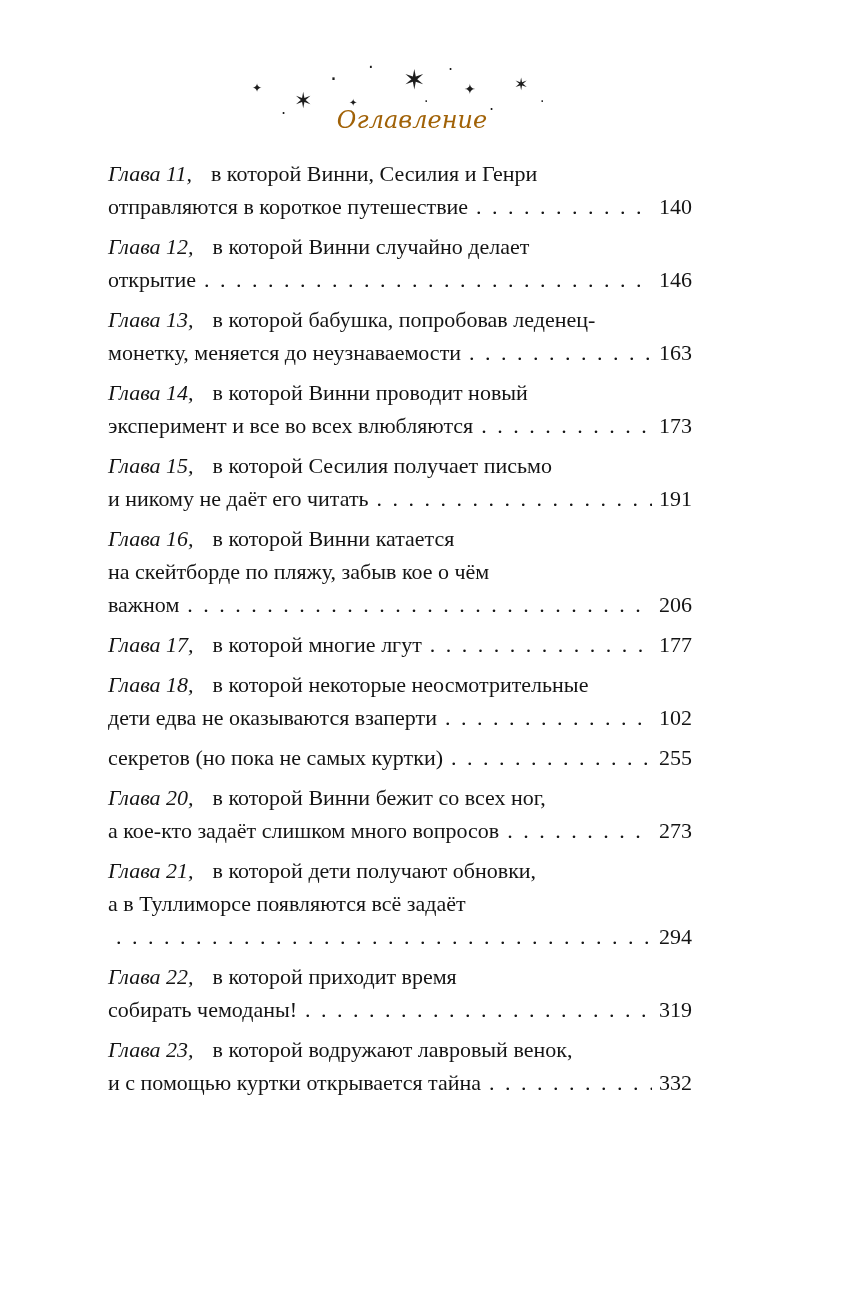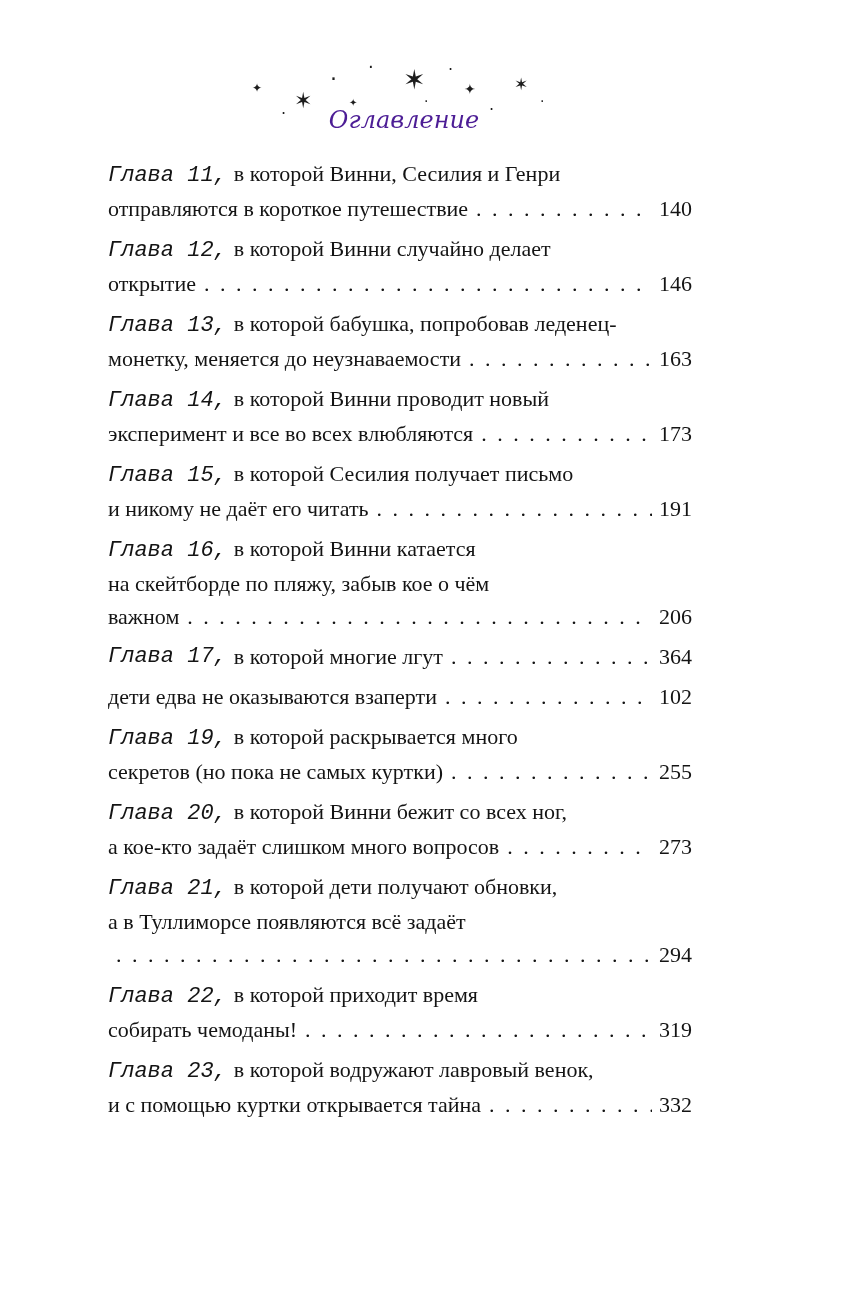--- a/index.html
+++ b/index.html
@@ -3,28 +3,28 @@
 <meta charset="utf-8">
 <style>
   html,body{margin:0;padding:0;}
   body{
     width:845px;height:1312px;background:#ffffff;position:relative;
     font-family:"Liberation Serif", serif;color:#141414;overflow:hidden;
   }
   .stars{position:absolute;top:0;left:0;width:845px;height:140px;pointer-events:none;}
   .star{position:absolute;color:#1d1d1d;font-family:"DejaVu Sans", sans-serif;line-height:1;}
   .title{
-    position:absolute;top:106px;left:112px;width:584px;text-align:center;
-    font-family:"DejaVu Serif", serif;font-style:italic;font-size:24px;color:#4c1d95;
+    position:absolute;top:106px;left:120px;width:584px;text-align:center;
+    font-family:"DejaVu Serif", serif;font-style:italic;font-size:24px;color:#a16207;
   }
   .toc{position:absolute;top:157px;left:108px;width:584px;font-size:22px;line-height:33px;}
   .entry{margin-bottom:7px;}
   .line{white-space:nowrap;}
   .line.with-page{display:flex;align-items:flex-end;}
-  .chap{font-family:Liberation Mono, monospace;font-style:italic;margin-right:7px;flex:none;}
+  .chap{font-family:Liberation Serif, serif;font-style:italic;margin-right:19px;flex:none;}
   .txt{flex:none;white-space:nowrap;}
   .leader{
     flex:1 1 auto;overflow:hidden;white-space:nowrap;
     margin-left:8px;margin-right:7px;letter-spacing:2.5px;color:#141414;
   }
   .page{flex:none;}
 </style>
 </head>
 <body>
 
@@ -94,32 +94,32 @@
         <span class="txt">важном</span>
         <span class="leader">. . . . . . . . . . . . . . . . . . . . . . . . . . . . . . . . . . . . . . . . . . . . . . . . . . . . . . . . . . . . . . . . . . . . . . . . . . . . . . . . . . . . . . . . . . </span>
         <span class="page">206</span>
       </div>
     </div>
     <div class="entry">
       <div class="line with-page">
         <span class="chap">Глава 17,</span>
         <span class="txt">в которой многие лгут</span>
         <span class="leader">. . . . . . . . . . . . . . . . . . . . . . . . . . . . . . . . . . . . . . . . . . . . . . . . . . . . . . . . . . . . . . . . . . . . . . . . . . . . . . . . . . . . . . . . . . </span>
-        <span class="page">364</span>
+        <span class="page">177</span>
       </div>
     </div>
     <div class="entry">
+      <div class="line"><span class="chap">Глава 18,</span><span class="txt">в которой некоторые неосмотрительные</span></div>
       <div class="line with-page">
         <span class="txt">дети едва не оказываются взаперти</span>
         <span class="leader">. . . . . . . . . . . . . . . . . . . . . . . . . . . . . . . . . . . . . . . . . . . . . . . . . . . . . . . . . . . . . . . . . . . . . . . . . . . . . . . . . . . . . . . . . . </span>
         <span class="page">102</span>
       </div>
     </div>
     <div class="entry">
-      <div class="line"><span class="chap">Глава 19,</span><span class="txt">в которой раскрывается много</span></div>
       <div class="line with-page">
         <span class="txt">секретов (но пока не самых куртки)</span>
         <span class="leader">. . . . . . . . . . . . . . . . . . . . . . . . . . . . . . . . . . . . . . . . . . . . . . . . . . . . . . . . . . . . . . . . . . . . . . . . . . . . . . . . . . . . . . . . . . </span>
         <span class="page">255</span>
       </div>
     </div>
     <div class="entry">
       <div class="line"><span class="chap">Глава 20,</span><span class="txt">в которой Винни бежит со всех ног,</span></div>
       <div class="line with-page">
         <span class="txt">а кое-кто задаёт слишком много вопросов</span>

